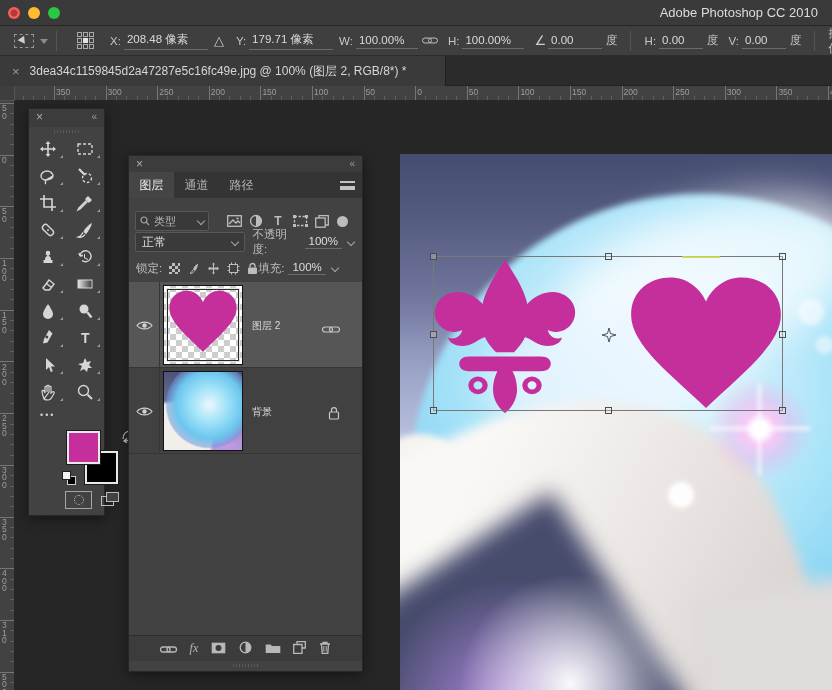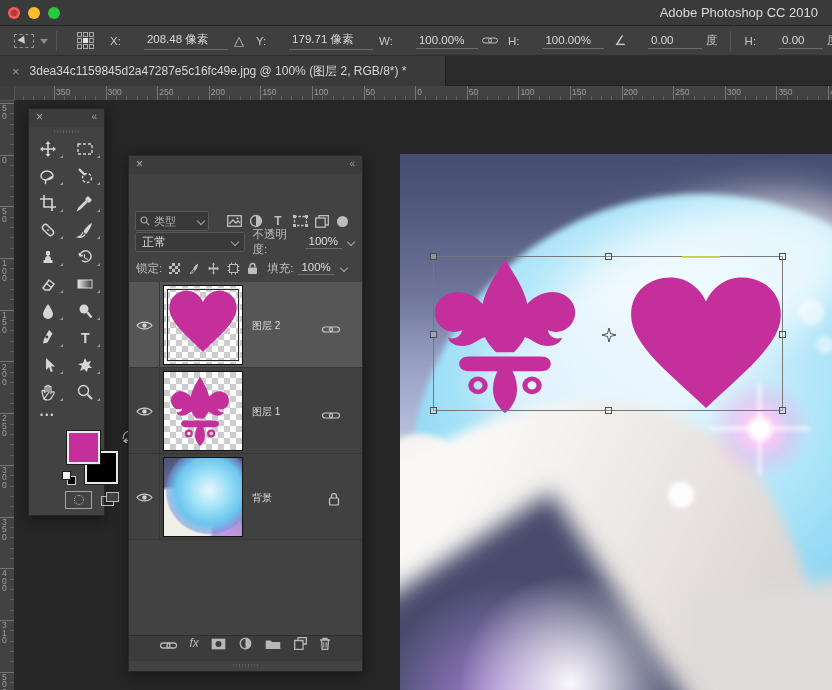--- a/index.html
+++ b/index.html
@@ -28,21 +28,21 @@
   .ob-toolicon::after { content:""; position:absolute; left:5px; top:2px;
                  border:4px solid transparent; border-top:7px solid #cfcfcf; transform:rotate(-35deg); }
   .ob-caret { width:0; height:0; border:4px solid transparent; border-top:5px solid #8b8b8b;
               margin:5px 0 0 6px; flex:none; }
   .ref-grid { display:grid; grid-template-columns:repeat(3,5px); grid-template-rows:repeat(3,5px);
               gap:1px; margin:0 10px 0 12px; flex:none; }
   .ref-grid i { border:1px solid #a9a9a9; background:transparent; }
   .ref-grid i.c { background:#e3e3e3; border-color:#e3e3e3; }
   .ob-label { margin:0 3px 0 6px; }
   .ob-field { border-bottom:1px solid #6b6b6b; color:#dadada; padding:1px 3px 2px;
-              white-space:nowrap;margin-left:20px; }
+              white-space:nowrap; }
   .w-88{ min-width:84px; } .w-64{ min-width:62px; } .w-56{ min-width:54px; } .w-46{ min-width:44px; }
   .ob-glyph { font-size:13px; color:#cfcfcf; margin:0 2px; }
   .ob-unit { margin:0 4px 0 4px; }
   .chain-icon { margin:0 4px; flex:none; }
 
   
   .tabbar { position:absolute; left:0; top:56px; width:832px; height:30px; background:#2b2b2b;
             border-bottom:1px solid #222; }
   .doc-tab { position:absolute; left:0; top:0; width:446px; height:30px; background:#3a3a3a;
              border-right:1px solid #202020; display:flex; align-items:center; }
@@ -213,22 +213,22 @@
      box-shadow:inset 0 0 0 1px #2a2a2a; }
   .thumb svg { position:absolute; left:4px; top:4px; }
   .thumb.photo { background:
      radial-gradient(circle at 58% 42%, #eaf7fd 0%, #9fe2f8 28%, #6cc6ee 52%, rgba(108,150,220,.55) 66%, rgba(108,150,220,0) 69%),
      radial-gradient(circle at 12% 88%, #f2eeea 0%, #f2eeea 38%, rgba(242,238,234,0) 42%),
      radial-gradient(circle at 78% 95%, rgba(205,155,242,.8) 0%, rgba(205,155,242,0) 55%),
      linear-gradient(180deg,#4c5378 0%, #7a7fa5 60%, #9a93b8 100%); }
   .lyr-name { position:absolute; left:123px; top:37px; font-size:10px; color:#dcdcdc; }
   .lyr-right { position:absolute; right:22px; top:38px; }
   .lp-footer { position:absolute; left:0; top:479px; width:100%; height:26px; background:#3c3c3c;
-               border-top:1px solid #2e2e2e; display:flex; 
-               justify-content:space-evenly; padding:0 18px; }
+               border-top:1px solid #2e2e2e; display:flex; align-items:center;
+               justify-content:space-evenly; padding:0 18px;font-family:Liberation Serif, serif; }
   .lp-footer svg { stroke:#b8b8b8; fill:none; stroke-width:1.3; }
   .fx-label { font-size:12px; font-style:italic; color:#b8b8b8; }
   .lp-bottomgrip { position:absolute; left:0; top:505px; width:100%; height:10px; background:#424242; }
   .lp-bottomgrip i { display:block; width:26px; height:3px; margin:3px auto 0;
       background:repeating-linear-gradient(90deg,#5a5a5a 0 1px,transparent 1px 3px); }
 </style>
 </head>
 <body>
 
 <svg width="0" height="0" style="position:absolute">
@@ -529,20 +529,26 @@
           <i class="r2"></i>
         </span>
     </div>
   </div>
 
   <div class="panel layers">
     <div class="panel-head">
       <span class="panel-x">×</span>
       <span class="panel-cc">«</span>
     </div>
+    <div class="lp-tabs">
+      <span class="lp-tab active">图层</span>
+      <span class="lp-tab">通道</span>
+      <span class="lp-tab">路径</span>
+      <span class="lp-menu"></span>
+    </div>
 
     <div class="lp-row filter-row">
       <span class="type-box">
         <svg width="10" height="10">
             <circle cx="4" cy="4" r="3" fill="none" stroke="#a5a5a5" stroke-width="1.2"></circle>
             <path d="M6.2,6.2 L9,9" stroke="#a5a5a5" stroke-width="1.2"></path>
           </svg>
         <span>类型</span>
         <span class="chev"></span>
       </span>
@@ -611,21 +617,21 @@
             <rect x="2.5" y="2.5" width="8" height="8" fill="none" stroke="#bdbdbd"></rect>
             <path d="M0.5,4.5 H2.5 M10.5,4.5 H12.5 M0.5,8.5 H2.5 M10.5,8.5 H12.5 M4.5,0.5 V2.5 M4.5,10.5 V12.5 M8.5,0.5 V2.5 M8.5,10.5 V12.5" stroke="#bdbdbd"></path>
           </svg>
       </span>
       <span class="licon">
         <svg width="11" height="13">
             <rect x="1" y="5.5" width="9" height="6.5" rx="1" fill="#bdbdbd"></rect>
             <path d="M3,5.5 V4 A2.5,2.5 0 0 1 8,4 V5.5" fill="none" stroke="#bdbdbd" stroke-width="1.4"></path>
           </svg>
       </span>
-      <span style="margin-left:9px;">填充:</span>
+      <span style="">填充:</span>
       <span class="ur-val">100%</span>
       <span class="chev" style="margin:0 8px 0 6px;"></span>
     </div>
 
     <div class="lyr-list">
 
       <div class="lyr-row selected">
         <span class="eye-cell">
           <svg width="17" height="11">
               <path d="M1,5.5 C4.5,1 12.5,1 16,5.5 C12.5,10 4.5,10 1,5.5 Z" fill="none" stroke="#d2d2d2" stroke-width="1.2"></path>
@@ -639,40 +645,20 @@
         </span>
         <span class="lyr-name">图层 2</span>
         <span class="lyr-right">
           <svg width="18" height="9">
               <rect x="0.5" y="2" width="10" height="5" rx="2.5" fill="none" stroke="#c6c6c6" stroke-width="1.2"></rect>
               <rect x="7.5" y="2" width="10" height="5" rx="2.5" fill="none" stroke="#c6c6c6" stroke-width="1.2"></rect>
             </svg>
         </span>
       </div>
 
-      <div class="lyr-row">
-        <span class="eye-cell">
-          <svg width="17" height="11">
-              <path d="M1,5.5 C4.5,1 12.5,1 16,5.5 C12.5,10 4.5,10 1,5.5 Z" fill="none" stroke="#d2d2d2" stroke-width="1.2"></path>
-              <circle cx="8.5" cy="5.5" r="2.2" fill="#d2d2d2"></circle>
-            </svg>
-        </span>
-        <span class="thumb checker">
-          <svg class="magenta" width="62" height="70" viewBox="0 0 200 230" preserveAspectRatio="none" style="left:5px;">
-              <use href="#p-fleur" fill="#c42f9b"></use>
-            </svg>
-        </span>
-        <span class="lyr-name">图层 1</span>
-        <span class="lyr-right">
-          <svg width="18" height="9">
-              <rect x="0.5" y="2" width="10" height="5" rx="2.5" fill="none" stroke="#c6c6c6" stroke-width="1.2"></rect>
-              <rect x="7.5" y="2" width="10" height="5" rx="2.5" fill="none" stroke="#c6c6c6" stroke-width="1.2"></rect>
-            </svg>
-        </span>
-      </div>
 
       <div class="lyr-row">
         <span class="eye-cell">
           <svg width="17" height="11">
               <path d="M1,5.5 C4.5,1 12.5,1 16,5.5 C12.5,10 4.5,10 1,5.5 Z" fill="none" stroke="#d2d2d2" stroke-width="1.2"></path>
               <circle cx="8.5" cy="5.5" r="2.2" fill="#d2d2d2"></circle>
             </svg>
         </span>
         <span class="thumb photo"></span>
         <span class="lyr-name">背景</span>

